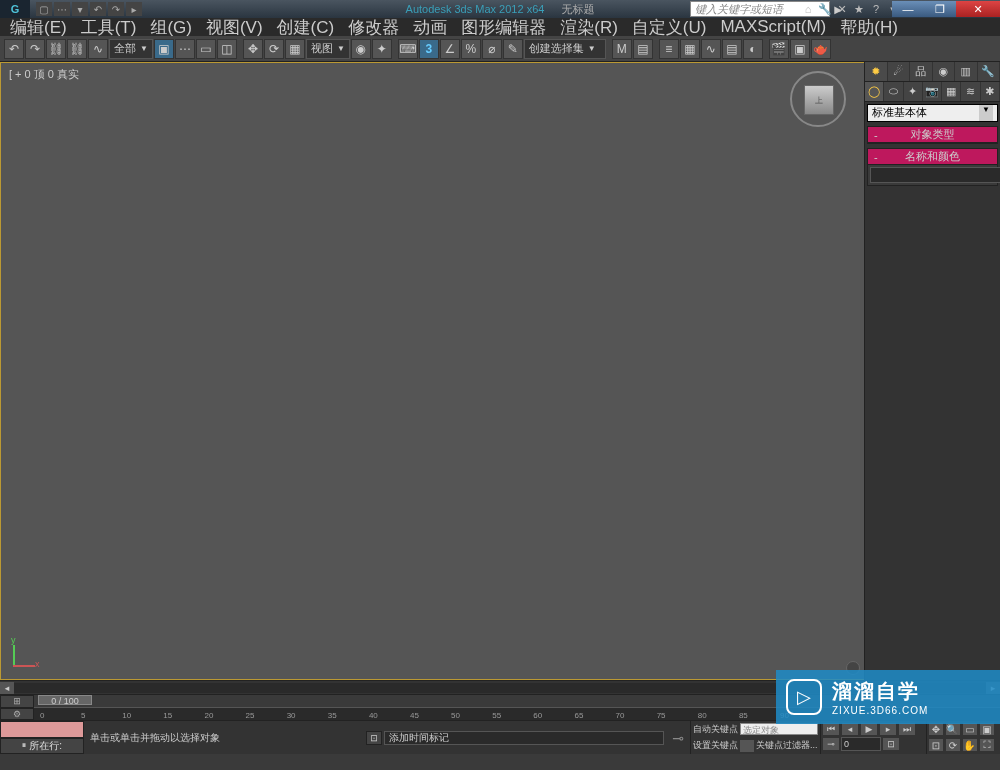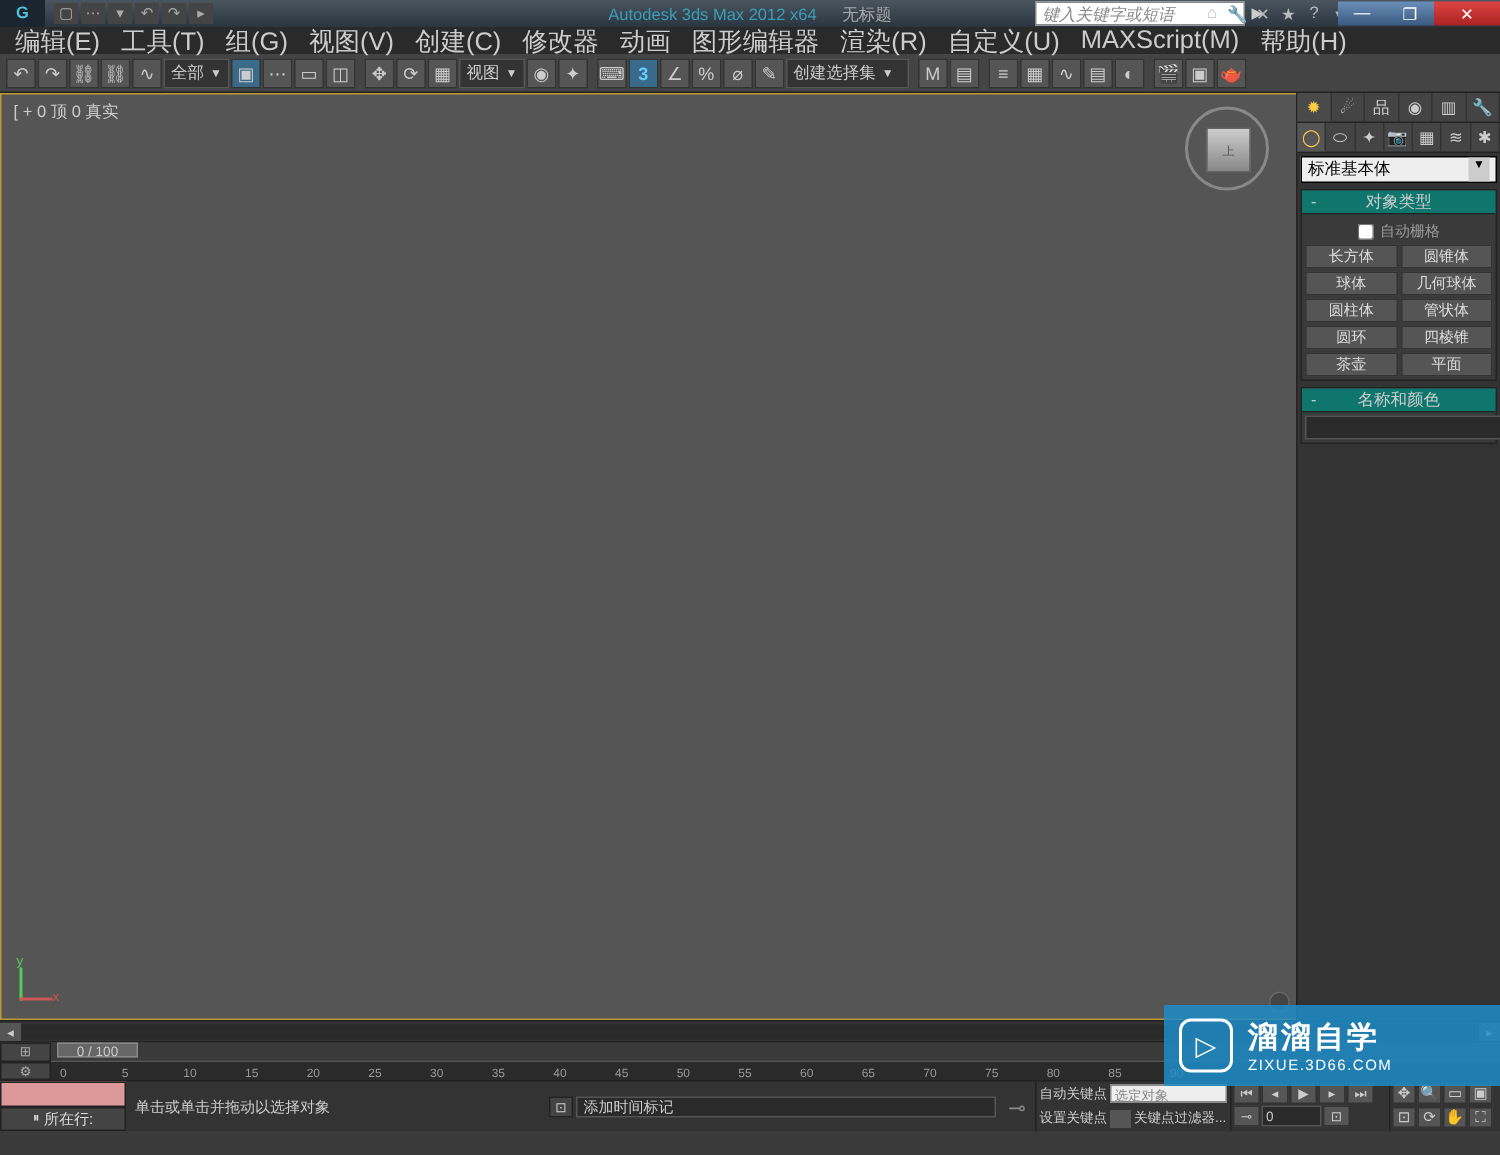--- a/index.html
+++ b/index.html
@@ -55,21 +55,21 @@
 .cmdpanel { width: 136px; background: #333; border-left: 1px solid #222; display: flex; flex-direction: column; }
 .cmdpanel .tabs-row { height: 20px; background: #444; display: flex; border-bottom: 1px solid #222; }
 .cmdpanel .tabs-row span { flex: 1; display: flex; align-items: center; justify-content: center; color: #ccc; font-size: 11px; border-right: 1px solid #333; }
 .cmdpanel .tabs-row span.active { background: #555; }
 .cmdpanel .tabs-row.sub span:first-child { color: #ffcc44; }
 .cmdpanel .tabs-row.top span:first-child { color: #ffcc44; background: #4a4a4a; }
 .cmdpanel .dropdown { margin: 2px; height: 18px; background: #eee; color: #000; border: 1px solid #000; display: flex; padding: 0 4px; font-size: 11px; justify-content: space-between; }
 .cmdpanel .dropdown .arr { background: #ccc; padding: 0 3px; color: #000; font-size: 8px; }
 
 .rollout { margin: 2px; border: 1px solid #222; background: #3a3a3a; }
-.rollout .hdr { height: 16px; background: #0f766e; color: #ccc; font-size: 11px; display: flex; align-items: center; justify-content: center; border-bottom: 1px solid #222; position: relative; }
+.rollout .hdr { height: 16px; background: #be185d; color: #ccc; font-size: 11px; display: flex; align-items: center; justify-content: center; border-bottom: 1px solid #222; position: relative; }
 .rollout .hdr::before { content: "-"; position: absolute; left: 6px; }
 .rollout .body { padding: 2px; }
 .rollout .autorow { display: flex; align-items: center; justify-content: center; gap: 4px; padding: 2px 0; font-size: 10px; color: #999; }
 .rollout .autorow input { width: 11px; height: 11px; }
 .rollout .grid { display: grid; grid-template-columns: 1fr 1fr; gap: 2px; }
 .rollout .gbtn { height: 16px; background: #555; border: 1px solid #333; color: #ddd; font-size: 10px; display: flex; align-items: center; justify-content: center; }
 .rollout .namerow { display: flex; gap: 2px; padding: 2px; }
 .rollout .namerow input { flex: 1; height: 16px; background: #2a2a2a; border: 1px solid #555; color: #ccc; padding: 0 2px; }
 
 
@@ -256,38 +256,20 @@
       <span>≋</span>
       <span>✱</span>
     </div>
     <div class="dropdown">
       <span>标准基本体</span>
         <span class="arr">▼</span>
     </div>
 
     <div class="rollout">
       <div class="hdr">对象类型</div>
-      <div class="body">
-        <div class="autorow">
-          <input type="checkbox" style="">
-          <span>自动栅格</span>
-        </div>
-        <div class="grid">
-          <div class="gbtn">长方体</div>
-          <div class="gbtn">圆锥体</div>
-          <div class="gbtn">球体</div>
-          <div class="gbtn">几何球体</div>
-          <div class="gbtn">圆柱体</div>
-          <div class="gbtn">管状体</div>
-          <div class="gbtn">圆环</div>
-          <div class="gbtn">四棱锥</div>
-          <div class="gbtn">茶壶</div>
-          <div class="gbtn">平面</div>
-        </div>
-      </div>
     </div>
 
     <div class="rollout">
       <div class="hdr">名称和颜色</div>
       <div class="namerow">
         <input type="text" style="">
 
       </div>
     </div>
   </div>

